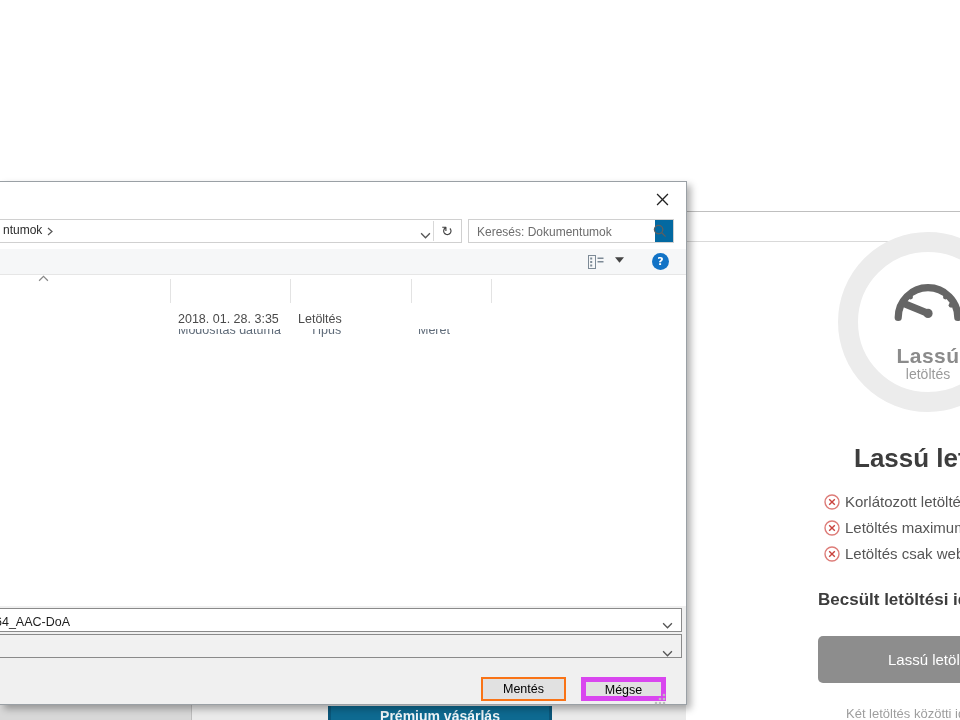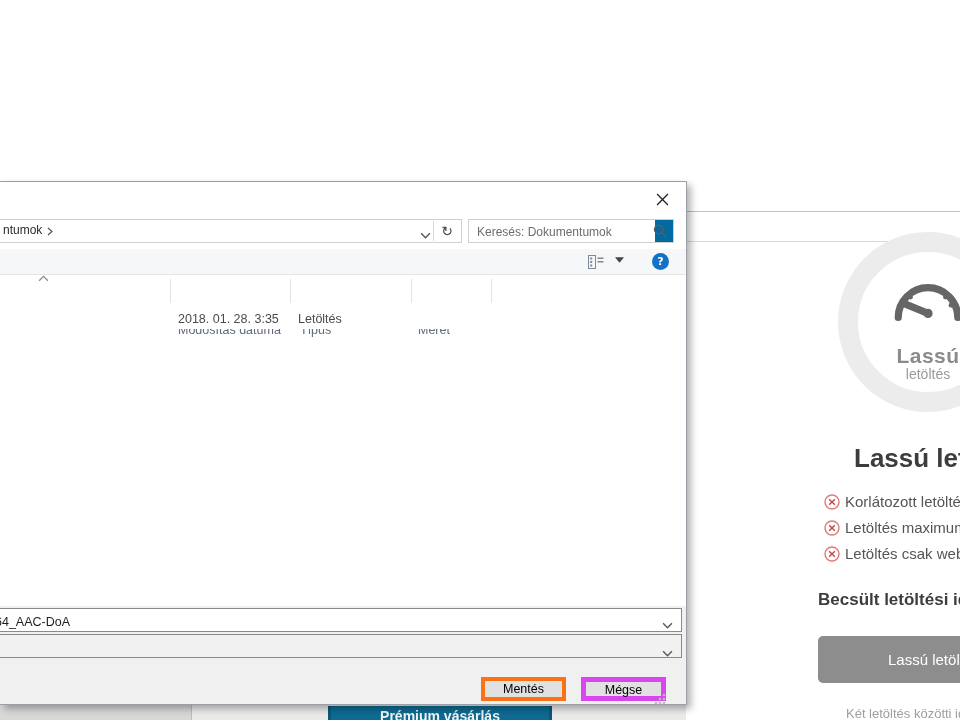--- a/index.html
+++ b/index.html
@@ -76,21 +76,21 @@
   .footer{left:0;top:424px;width:686px;height:98px;background:#f0f0f0;}
 
   .fname-box{left:-7px;top:426px;width:687px;height:22px;border:1px solid #8a8a8a;background:#fff;}
   .fname-input{position:absolute;left:0;top:0;width:660px;height:20px;border:none;outline:none;
                font-size:12.5px;color:#1e1e1e;padding:3px 0 0 1px;font-family:inherit;background:transparent;}
   .ftype-box{left:-7px;top:452px;width:687px;height:22px;border:1px solid #8a8a8a;background:#f1f1f1;}
   .combo-chevron{position:absolute;right:8px;top:8px;}
 
   .btn{position:absolute;height:24px;width:85px;background:#e1e1e1;font-size:12.5px;color:#000;
        font-family:inherit;}
-  .btn-save{left:481px;top:495px;border:4px solid #f97316;}
+  .btn-save{left:481px;top:495px;border:2px solid #f97316;}
   .btn-cancel{left:581px;top:495px;border:5px solid #d946ef;}
   .grip{left:653px;top:510px;}
 </style>
 </head>
 <body>
 
 <div class="abs page-line1"></div>
 <div class="abs page-line2"></div>
 
 <div class="abs ring">
@@ -196,21 +196,21 @@
     </button>
   </div>
 
   <div class="abs hdr-row">
     <svg class="sort-chevron" width="11" height="7" viewBox="0 0 10 6">
       <polyline points="1,5 5,1 9,5" fill="none" stroke="#888" stroke-width="1.1"></polyline>
     </svg>
     <div class="hdr-sep" style="left:170px;"></div>
     <button class="hdr" style="left:178px;">Módosítás dátuma</button>
     <div class="hdr-sep" style="left:290px;"></div>
-    <button class="hdr" style="left:300px;">Típus</button>
+    <button class="hdr" style="left:310px;">Típus</button>
     <div class="hdr-sep" style="left:411px;"></div>
     <button class="hdr" style="left:418px;text-align:right;">Méret</button>
     <div class="hdr-sep" style="left:491px;"></div>
   </div>
 
   <div class="abs file-row">
     <span class="cell" style="left:178px;">2018. 01. 28. 3:35</span>
     <span class="cell" style="left:298px;">Letöltés</span>
   </div>
 

